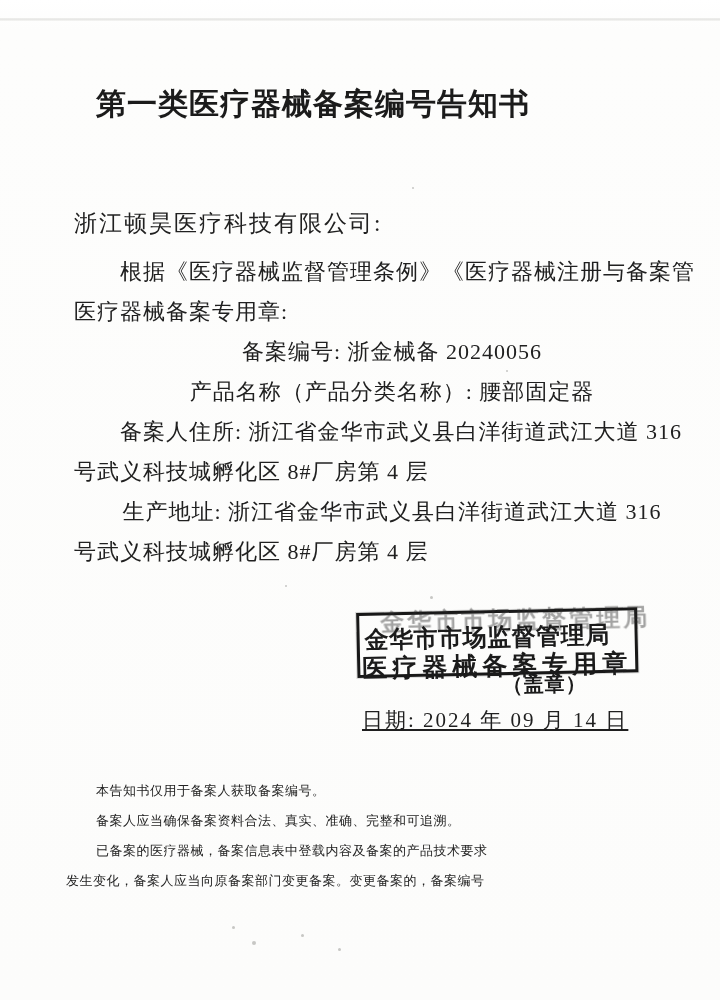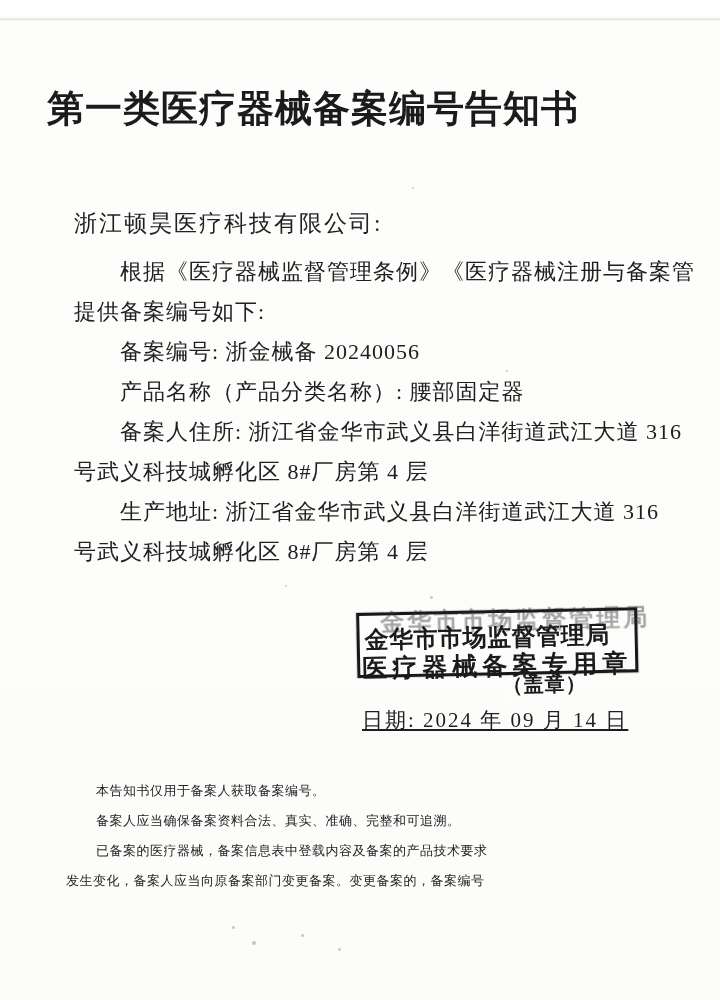--- a/index.html
+++ b/index.html
@@ -24,21 +24,21 @@
     background: linear-gradient(180deg, #ececea, #e4e4e2 50%, #f5f5f3);
     opacity: .85;
   }
   .title {
     position: absolute;
     left: 0; top: 84px;
     width: 620px;
     text-align: center;
     text-indent: 6px;
     font-family: "Liberation Sans", sans-serif;
-    font-size: 37px;
+    font-size: 30px;
     font-weight: 700;
     letter-spacing: 1px;
     color: #1b1b1b;
   }
   .doc-body {
     position: absolute;
     left: 74px; top: 172px;
     width: 590px;
     font-size: 22px;
     letter-spacing: 1px;
@@ -46,21 +46,21 @@
     font-weight: 500;
   }
   .doc-body .addressee {
     line-height: 40px;
     margin-bottom: 8px;
     letter-spacing: 2px;
     font-size: 23px;
     margin-top: 32px;
   }
   .doc-body .line { line-height: 40px; white-space: nowrap; }
-  .doc-body .indent { padding-left: 46px; }
+  .doc-body .indent { padding-left: 46px; text-align: center; }
 
   
   .stamp {
     position: absolute;
     left: 354px; top: 604px;
     width: 300px; height: 100px;
     transform: rotate(-1.2deg);
     color: #1b1b1b;
     font-family: "Liberation Sans", sans-serif;
     font-weight: 700;
@@ -147,21 +147,21 @@
 
 <div class="page">
 
   <div class="scan-streak"></div>
 
   <h1 class="title">第一类医疗器械备案编号告知书</h1>
 
   <div class="doc-body">
     <div class="addressee">浙江顿昊医疗科技有限公司:</div>
     <div class="line indent">根据《医疗器械监督管理条例》《医疗器械注册与备案管</div>
-    <div class="line">提供备案编号如下:</div>
+    <div class="line">医疗器械备案专用章:</div>
     <div class="line indent">备案编号: 浙金械备 20240056</div>
     <div class="line indent">产品名称（产品分类名称）: 腰部固定器</div>
     <div class="line indent">备案人住所: 浙江省金华市武义县白洋街道武江大道 316</div>
     <div class="line">号武义科技城孵化区 8#厂房第 4 层</div>
     <div class="line indent">生产地址: 浙江省金华市武义县白洋街道武江大道 316</div>
     <div class="line">号武义科技城孵化区 8#厂房第 4 层</div>
   </div>
 
   <div class="stamp">
     <div class="stamp-border"></div>

